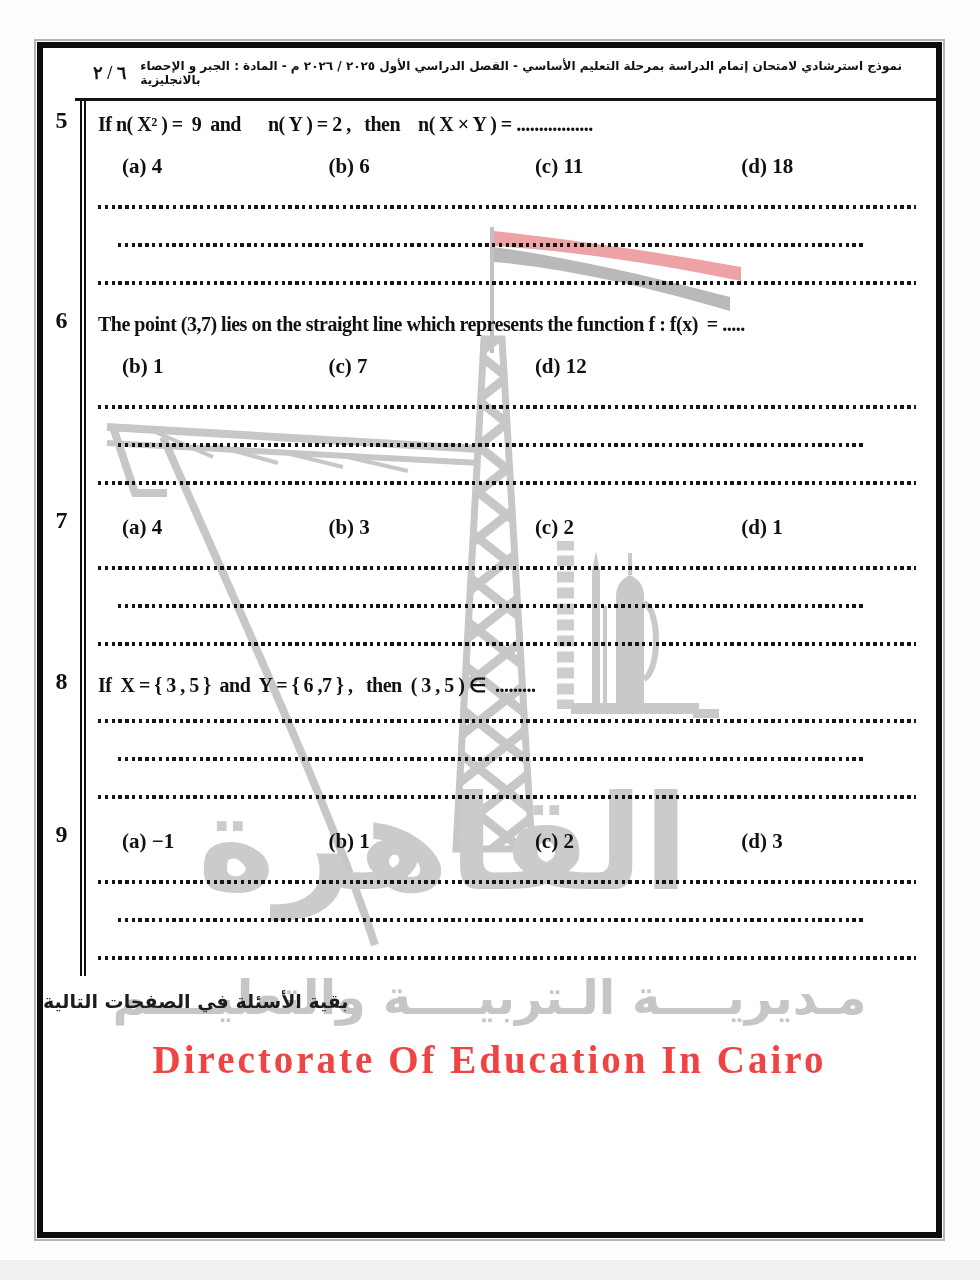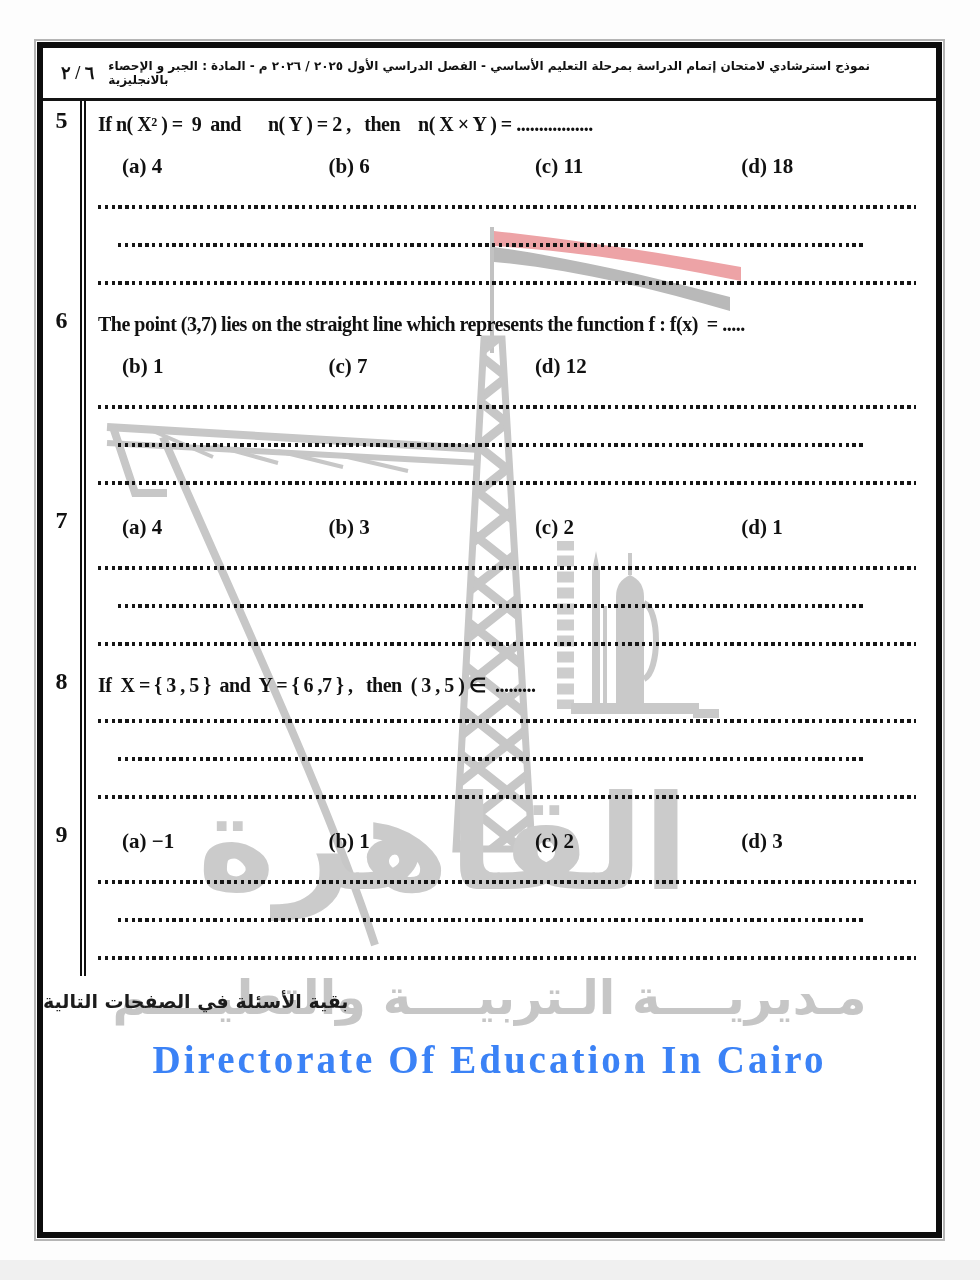--- a/index.html
+++ b/index.html
@@ -17,20 +17,21 @@
     box-shadow:0 0 0 1px #fff, 0 0 0 3px #b5b5b5;
   }
 
   .arabic{ font-family:"DejaVu Sans", sans-serif; }
 
   .header{
     position:relative; z-index:2; height:50px;
     display:flex; align-items:center; gap:14px;
     padding:0 12px 0 18px;
     border-bottom:3px solid #141414;
+    margin-left:32px;
   }
   .page-num{ font-weight:bold; font-size:18px; white-space:nowrap; }
   .header-title{
     flex:1; direction:rtl; text-align:left;
     font-weight:bold; font-size:12px; line-height:1.2;
   }
 
   .body{ position:relative; height:1125px; }
   .wm{ position:absolute; inset:0; z-index:0; overflow:hidden; }
   .wm-svg{ position:absolute; left:0; top:0; }
@@ -40,21 +41,21 @@
     color:#cbcbcb; direction:rtl; white-space:nowrap;
   }
   .wm-dir-ar{
     position:absolute; left:0; top:868px; width:100%;
     font-weight:bold; font-size:48px; text-align:center;
     color:#c6c6c6; direction:rtl; white-space:nowrap;
   }
   .wm-dir-en{
     position:absolute; left:0; top:936px; width:100%;
     font-family:"Liberation Serif", serif; font-weight:bold; font-size:39px;
-    letter-spacing:3px; text-align:center; color:#3b82f6; white-space:nowrap;
+    letter-spacing:3px; text-align:center; color:#ef4444; white-space:nowrap;
   }
 
   .content{ position:relative; z-index:1; }
 
   .q{ display:flex; align-items:stretch; }
   .qnum{
     flex:0 0 37px; width:37px; text-align:center;
     font-weight:bold; font-size:24px; padding-top:6px;
   }
   .qbody{ flex:1; border-left:6px double #101010; padding:0 20px 0 12px; overflow:hidden; }

